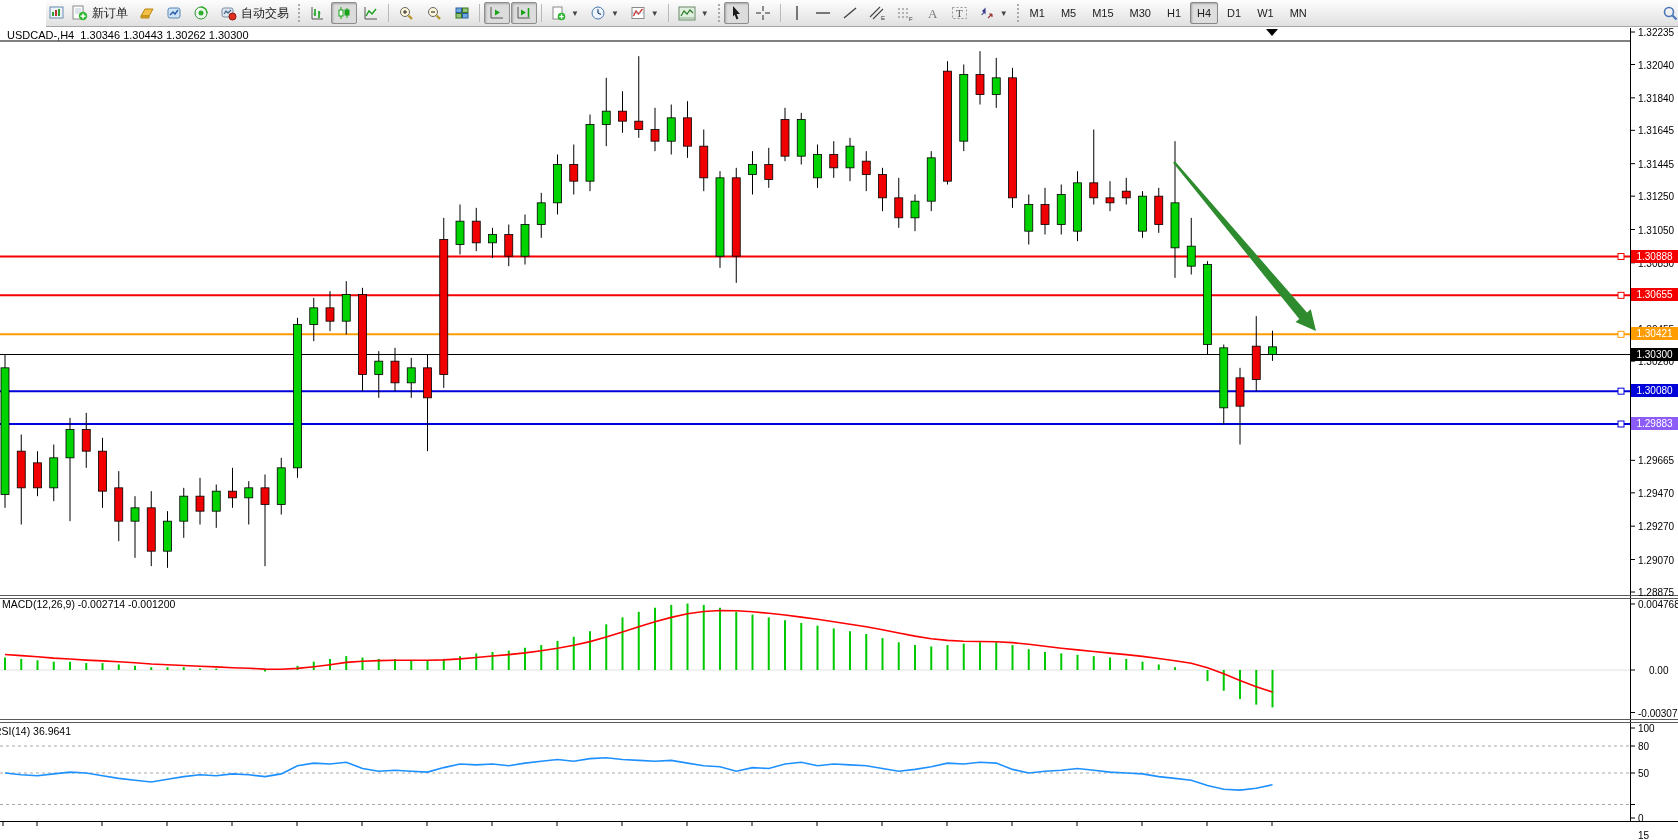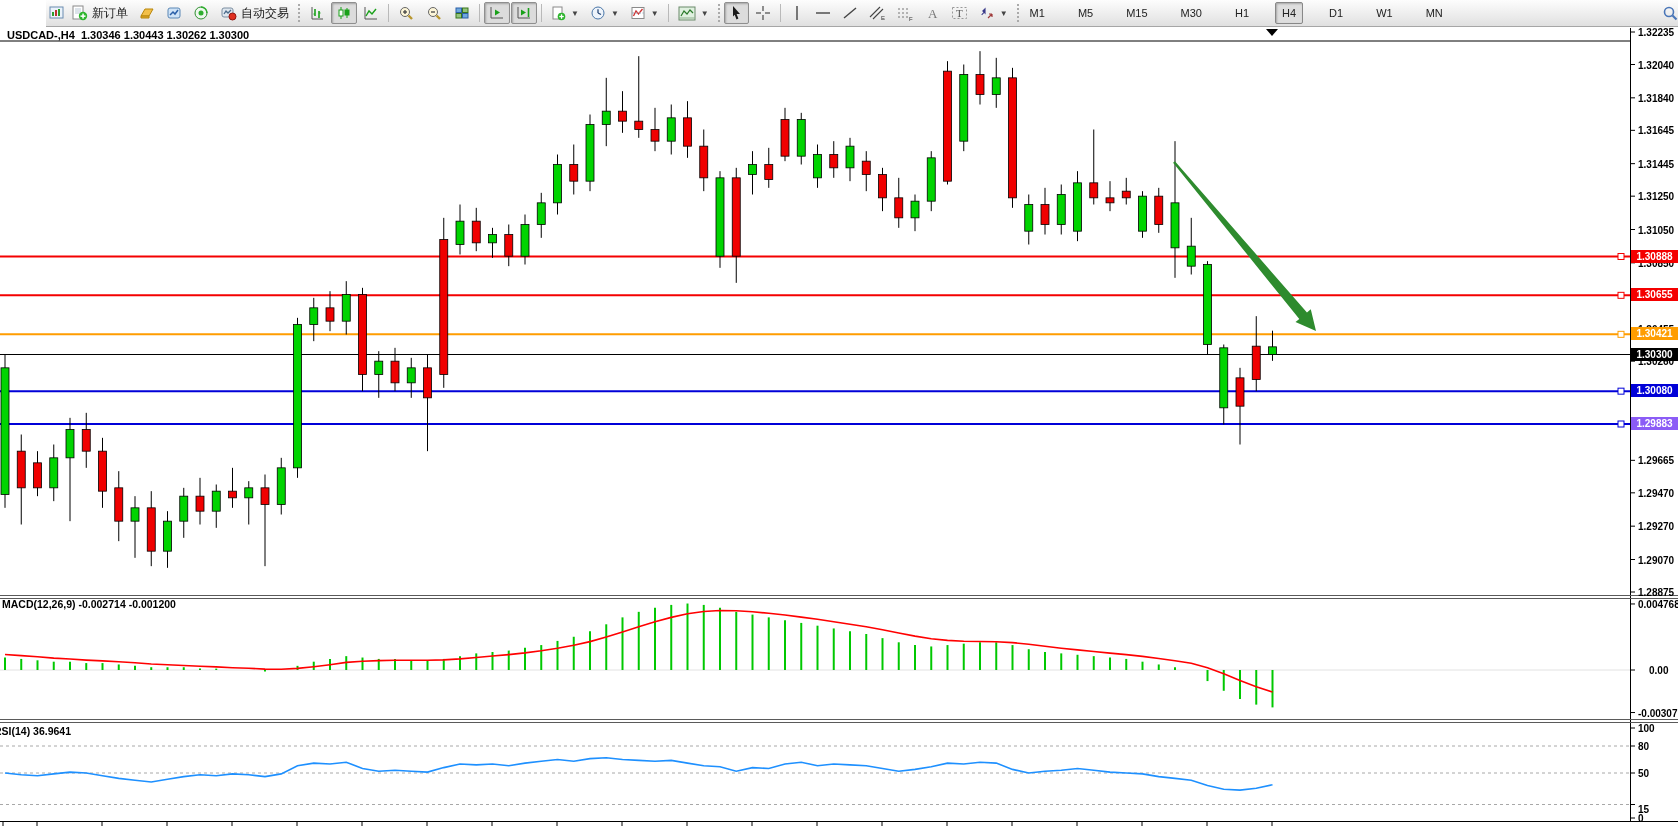--- a/index.html
+++ b/index.html
@@ -18,21 +18,21 @@
   .dd{font-size:8px;color:#444;margin-left:1px;}
   .tf{font-size:11px;color:#222;height:20px;padding:0 6px;display:flex;align-items:center;
       border:1px solid transparent;border-radius:2px;}
   .tf.active{background:#dedede;border:1px solid #888;box-shadow:inset 1px 1px 2px rgba(0,0,0,.25);}
   .spacer{flex:1;}
   .badge-bubble{position:relative;}
   .notif-badge{position:absolute;top:-4px;right:-6px;background:#e53025;color:#fff;border-radius:8px;
       min-width:13px;height:13px;font-size:9px;line-height:13px;text-align:center;font-weight:bold;
       border:1px solid #fff;}
   
-  #chart-area{position:absolute;left:0;top:27px;width:1678px;height:643px;background:#fff;font-weight:bold;}
+  #chart-area{position:absolute;left:0;top:27px;width:1678px;height:643px;background:#fff;}
   #chart-svg{position:absolute;left:0;top:0;}
   .lbl{position:absolute;font-size:10px;line-height:11px;color:#000;white-space:pre;}
   .pricetick{left:1637px;width:55px;text-align:left;}
   .pbadge{position:absolute;left:1631px;width:47px;height:13px;color:#fff;font-size:10px;
           line-height:13px;text-align:center;}
   #chart-title{position:absolute;left:7px;top:2px;font-size:11px;color:#000;white-space:pre;}
   #macd-label,#rsi-label{position:absolute;font-size:10.5px;color:#000;white-space:pre;}
 </style>
 </head>
 <body>
@@ -245,21 +245,21 @@
         </svg>
     </button>
     <button class="tbtn">
       <svg width="16" height="16">
           <path d="M3 3 L8 8 L6 8 L6 11 L5 11 L5 8 L3 8 Z" fill="#3a3a8a" transform="rotate(45 5.5 7)"></path>
           <path d="M9 13 L13 9 M13 9 L13 12 M13 9 L10 9" stroke="#a03a3a" stroke-width="1.2" fill="none"></path>
         </svg>
       <span class="dd">▼</span>
     </button>
     <span class="handle"></span>
-    <div id="tfgroup" style="display:flex;gap:19px;">
+    <div id="tfgroup" style="display:flex;gap:2px;">
         <div class="tf">M1</div>
         <div class="tf">M5</div>
         <div class="tf">M15</div>
         <div class="tf">M30</div>
         <div class="tf">H1</div>
         <div class="tf active">H4</div>
         <div class="tf">D1</div>
         <div class="tf">W1</div>
         <div class="tf">MN</div>
       </div>
@@ -607,19 +607,19 @@
         <div class="pbadge" style="top: 300.333px; background: rgb(255, 157, 0);">1.30421</div>
         <div class="pbadge" style="top: 320.5px; background: rgb(0, 0, 0);">1.30300</div>
         <div class="pbadge" style="top: 357.167px; background: rgb(0, 0, 216);">1.30080</div>
         <div class="pbadge" style="top: 390px; background: #8b5cf6;">1.29883</div>
         <div class="lbl " style="left: 1638px; top: 571.963px;">0.004768</div>
         <div class="lbl " style="left: 1638px; top: 638px; margin-left: 11px;">0.00</div>
         <div class="lbl " style="left: 1638px; top: 680.533px;">-0.003071</div>
         <div class="lbl " style="left: 1638px; top: 696px;">100</div>
         <div class="lbl " style="left: 1638px; top: 714px;">80</div>
         <div class="lbl " style="left: 1638px; top: 741px;">50</div>
-        <div class="lbl " style="left: 1638px; top: 777px;">15</div>
+        <div class="lbl " style="left: 1638px; top: 803px;">15</div>
         <div class="lbl " style="left: 1638px; top: 786px;">0</div>
       </div>
     <div id="macd-label" style="left: 2px; top: 571px;">MACD(12,26,9) -0.002714 -0.001200</div>
     <div id="rsi-label" style="left: -6px; top: 698px;">RSI(14) 36.9641</div>
   </div>
 </div>
 
 </body></html>

